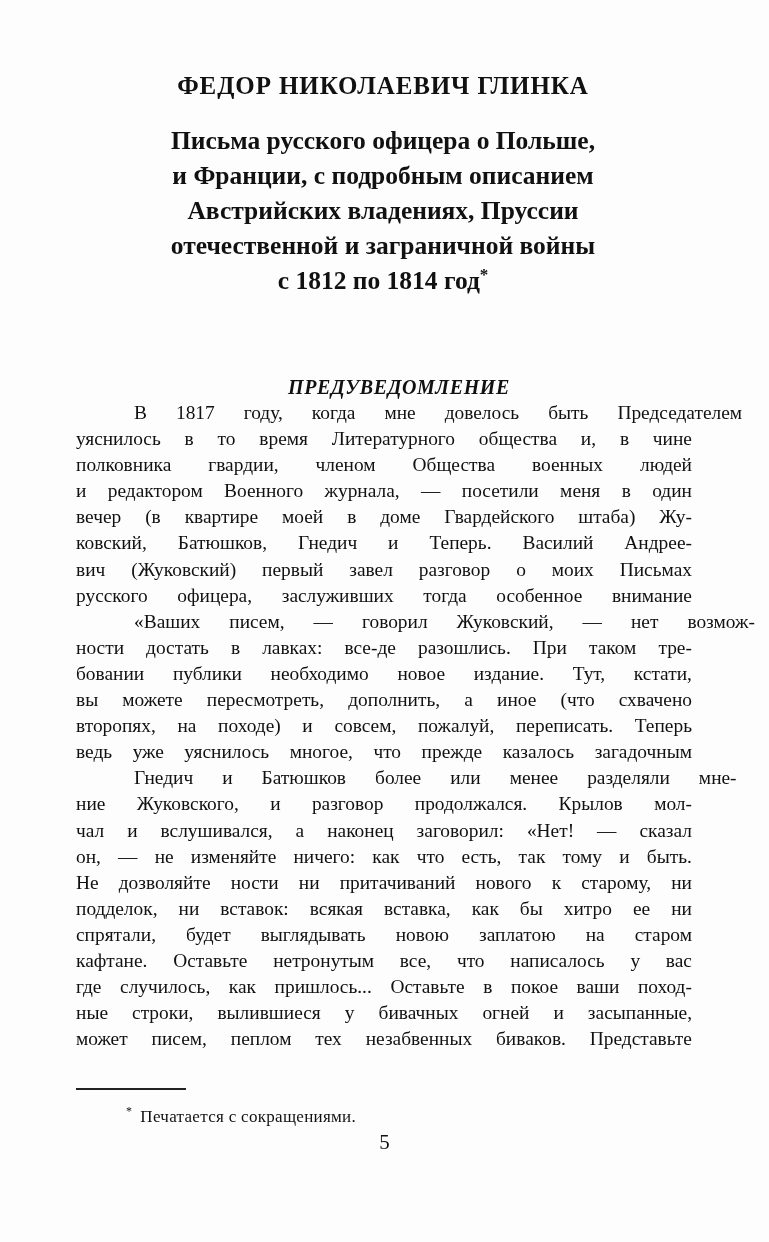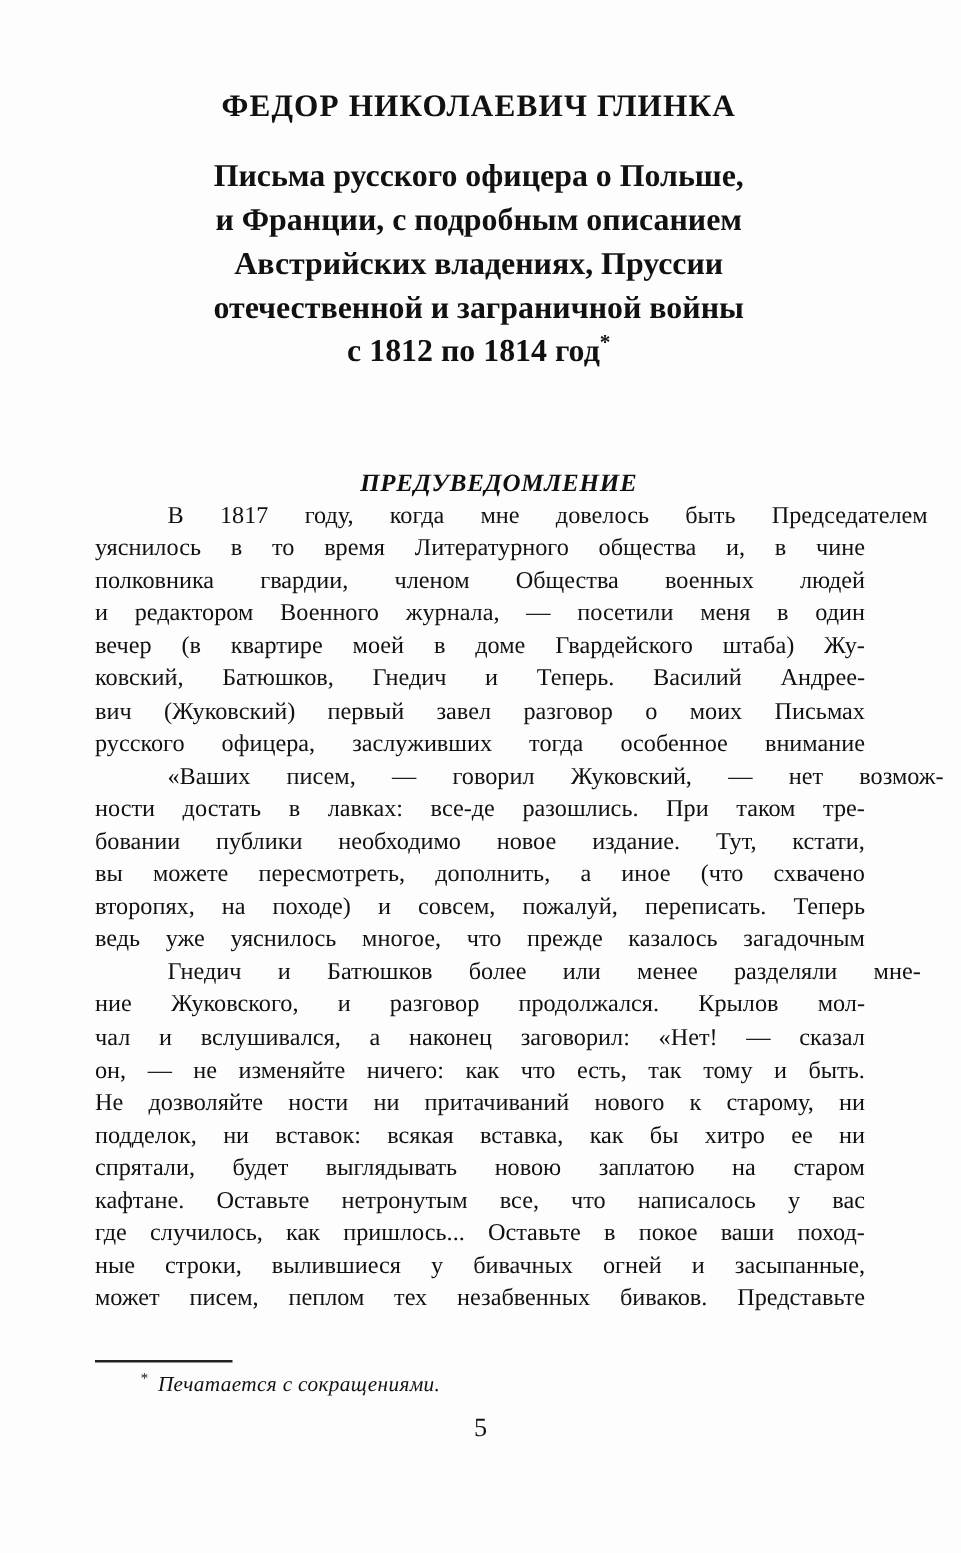--- a/index.html
+++ b/index.html
@@ -116,24 +116,23 @@
   }
   .footnote-rule {
     width: 110px;
     height: 1.6px;
     background: #222;
     margin: 0 0 7px 0;
   }
   .footnote-text {
     font-size: 17px;
     line-height: 22px;
-    margin: 2px;
+    margin: 16px;
     padding-left: 34px;
     letter-spacing: 0.3px;
-    font-style: italic;
   }
   .footnote-mark {
     font-size: 12px;
     vertical-align: super;
     line-height: 0;
     margin-right: 8px;
   }
 
   
   .folio {

